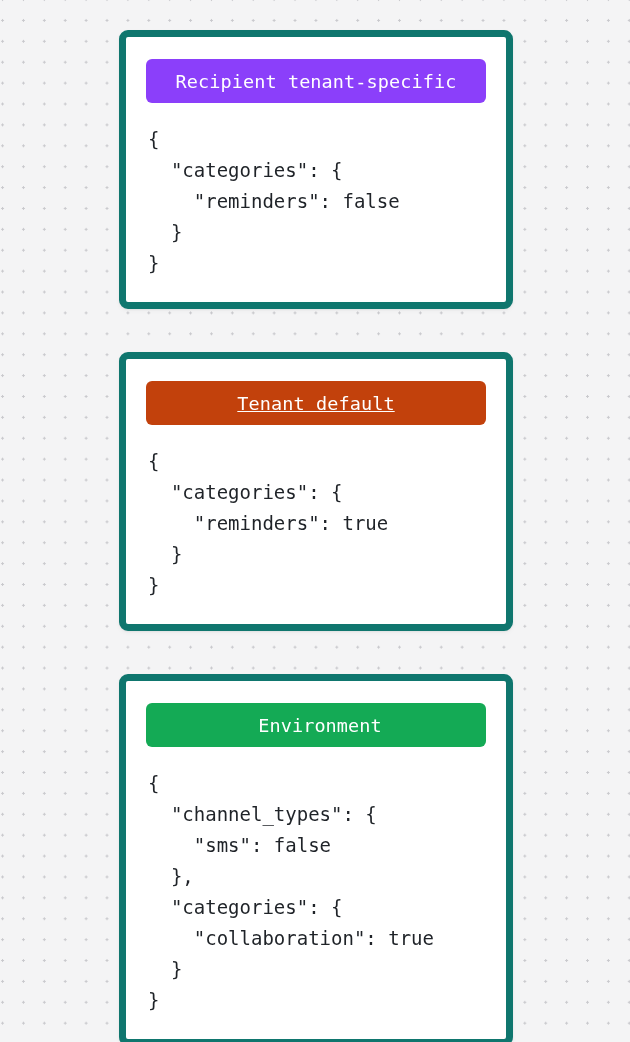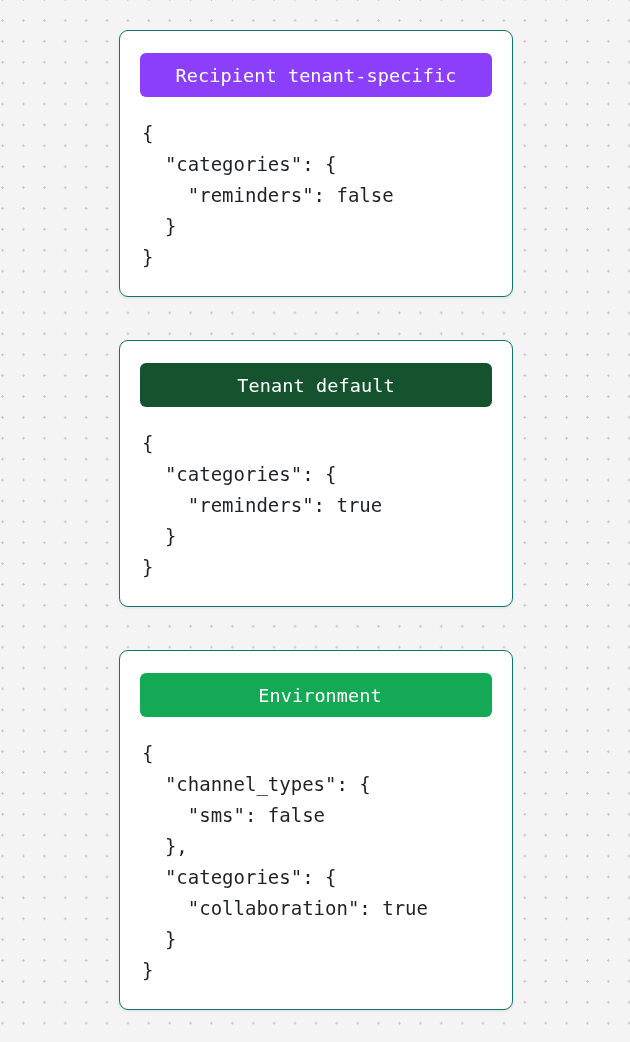--- a/index.html
+++ b/index.html
@@ -25,21 +25,21 @@
     padding: 30px 118px 0 119px;
     display: flex;
     flex-direction: column;
     gap: 43px;
   }
 
   .card {
     box-sizing: border-box;
     background: #ffffff;
     border-radius: 9px;
-    border: 1px solid #0f766e;
+    border: 7px solid #0f766e;
     box-shadow: 0 1px 2px rgba(0,0,0,0.05), 0 2px 5px rgba(0,0,0,0.035);
     padding: 22px 20px 20px 20px;
     width: 394px;
   }
 
   .card-header {
     box-sizing: border-box;
     height: 44px;
     border-radius: 6px;
     display: flex;
@@ -72,21 +72,21 @@
   <div class="card">
     <div class="card-header" style="background-color: rgb(139, 63, 250);">Recipient tenant-specific</div>
     <pre class="card-body">{
   "categories": {
     "reminders": false
   }
 }</pre>
   </div>
 
   <div class="card">
-    <div class="card-header" style="background-color: #14532d;">Tenant default</div>
+    <div class="card-header" style="background-color: #c2410c; text-decoration: underline;">Tenant default</div>
     <pre class="card-body">{
   "categories": {
     "reminders": true
   }
 }</pre>
   </div>
 
   <div class="card">
     <div class="card-header" style="background-color: rgb(20, 170, 85); padding-left: 8px;">Environment</div>
     <pre class="card-body">{

